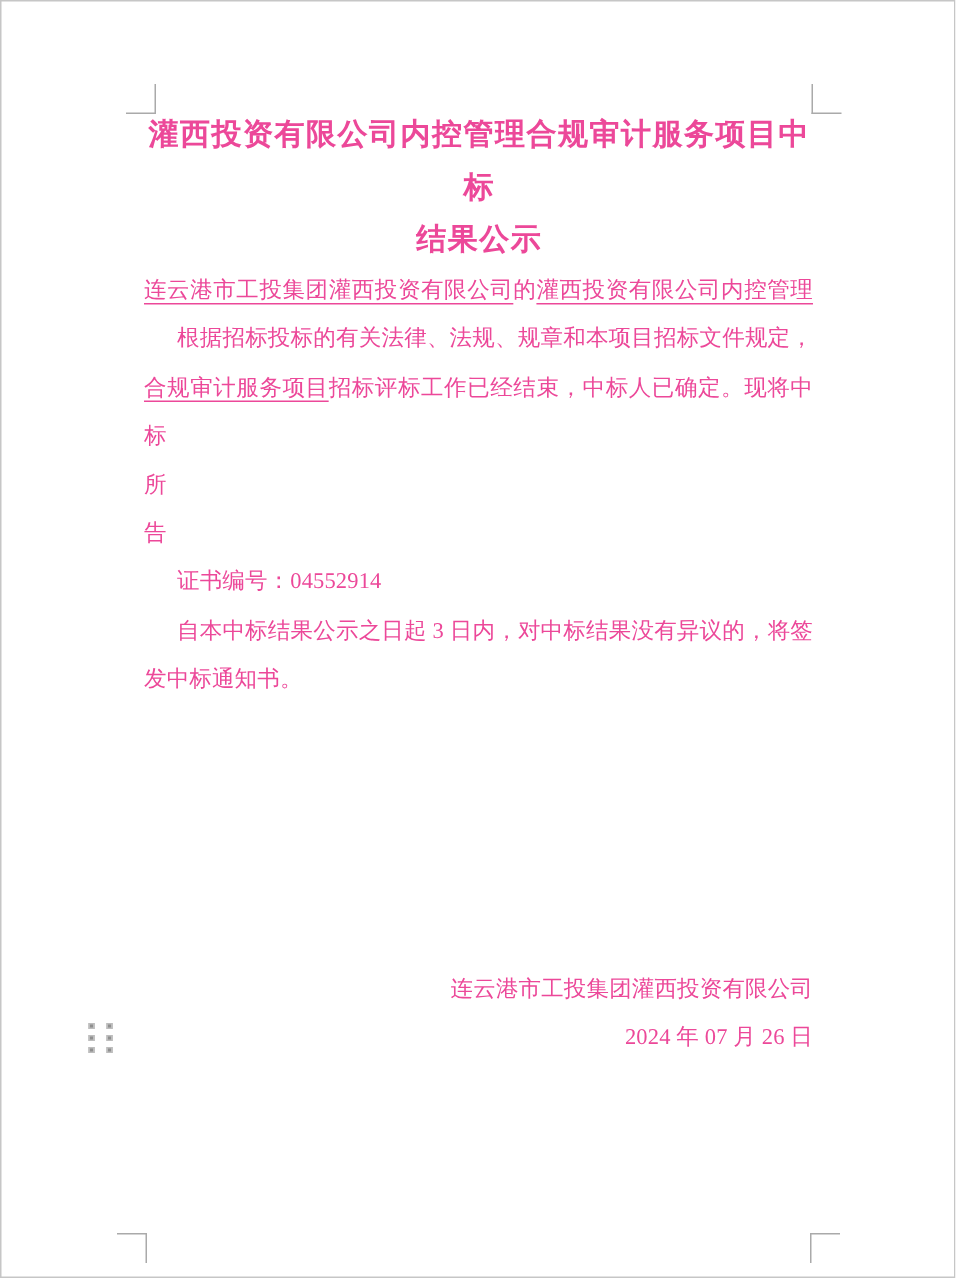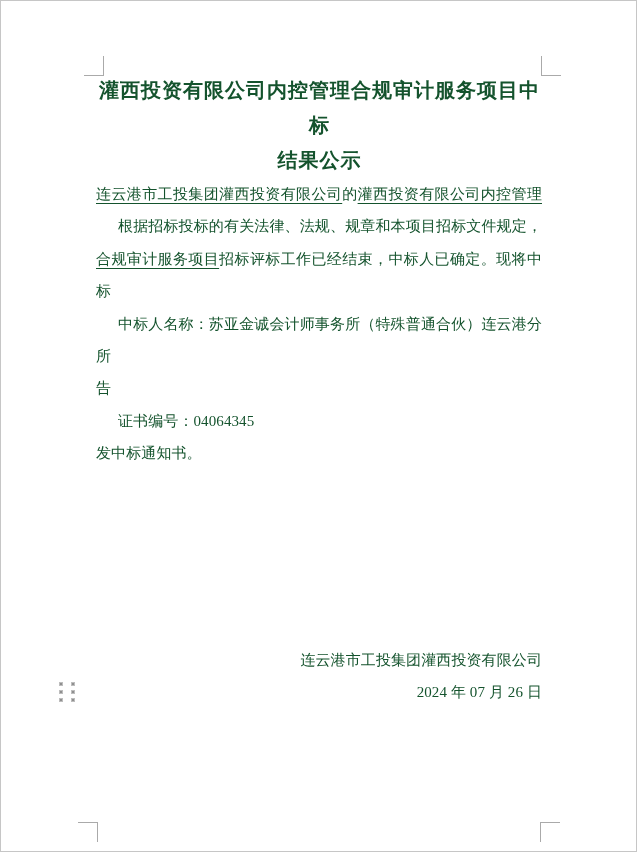--- a/index.html
+++ b/index.html
@@ -8,21 +8,21 @@
     background: #ffffff;
   }
   .page {
     position: relative;
     width: 637px;
     height: 852px;
     box-sizing: border-box;
     background: #ffffff;
     border: 1px solid #c6c6c6;
     font-family: "Liberation Serif", "DejaVu Serif", serif;
-    color: #14532d;
+    color: #ec4899;
     overflow: hidden;
   }
   
   .mark {
     position: absolute;
     width: 20px;
     height: 20px;
     box-sizing: border-box;
   }
   .mark.tl { left: 83px;  top: 55px;  border-right: 1px solid #aaaaaa; border-bottom: 1px solid #aaaaaa; }
@@ -105,24 +105,24 @@
 
   <div class="title-block">
     <div class="title-line">灌西投资有限公司内控管理合规审计服务项目中标</div>
     <div class="title-line">结果公示</div>
   </div>
 
   <div class="body-block">
     <div class="line fill"><span class="u">连云港市工投集团灌西投资有限公司</span><span>的</span><span class="u">灌西投资有限公司内控管理</span></div>
     <div class="line indent fill">根据招标投标的有关法律、法规、规章和本项目招标文件规定，</div>
     <div class="line fill"><span class="u">合规审计服务项目</span><span>招标评标工作已经结束，中标人已确定。现将中标</span></div>
-    <div class="line indent fill">中标人名称：苏亚金诚会计师事务所（特殊普通合伙）连云港分</div>
     <div class="line">所</div>
     <div class="line">告</div>
-    <div class="line indent">证书编号：04064345</div>
+    <div class="line indent">证书编号：04552914</div>
+    <div class="line indent fill">自本中标结果公示之日起 3 日内，对中标结果没有异议的，将签</div>
     <div class="line">发中标通知书。</div>
   </div>
 
   <div class="signature-block">
     <div>连云港市工投集团灌西投资有限公司</div>
     <div>2024 年 07 月 26 日</div>
   </div>
 
   <div class="dots-marker">
     <i></i>

